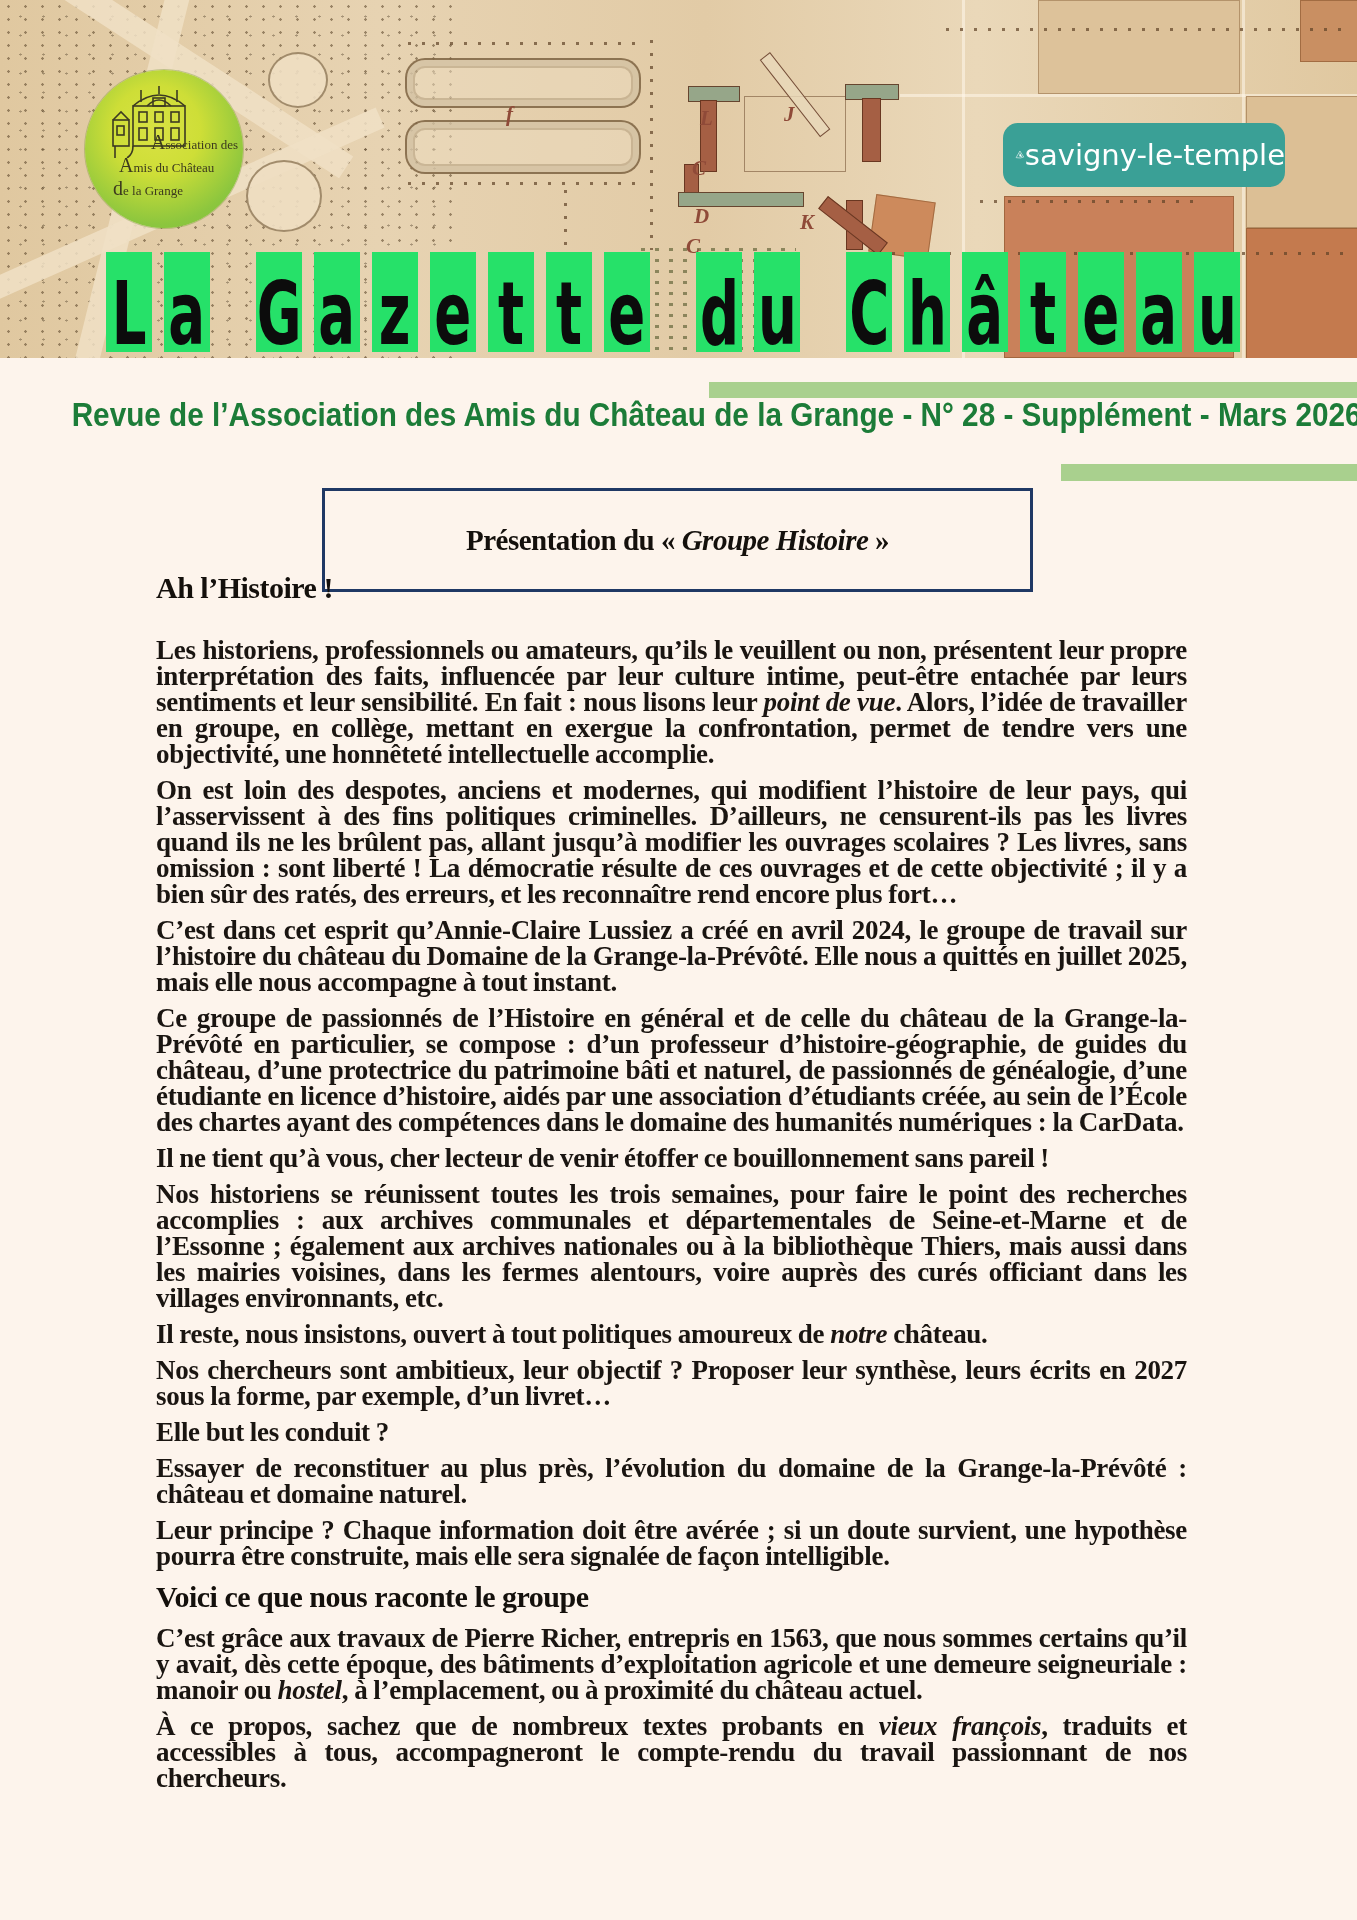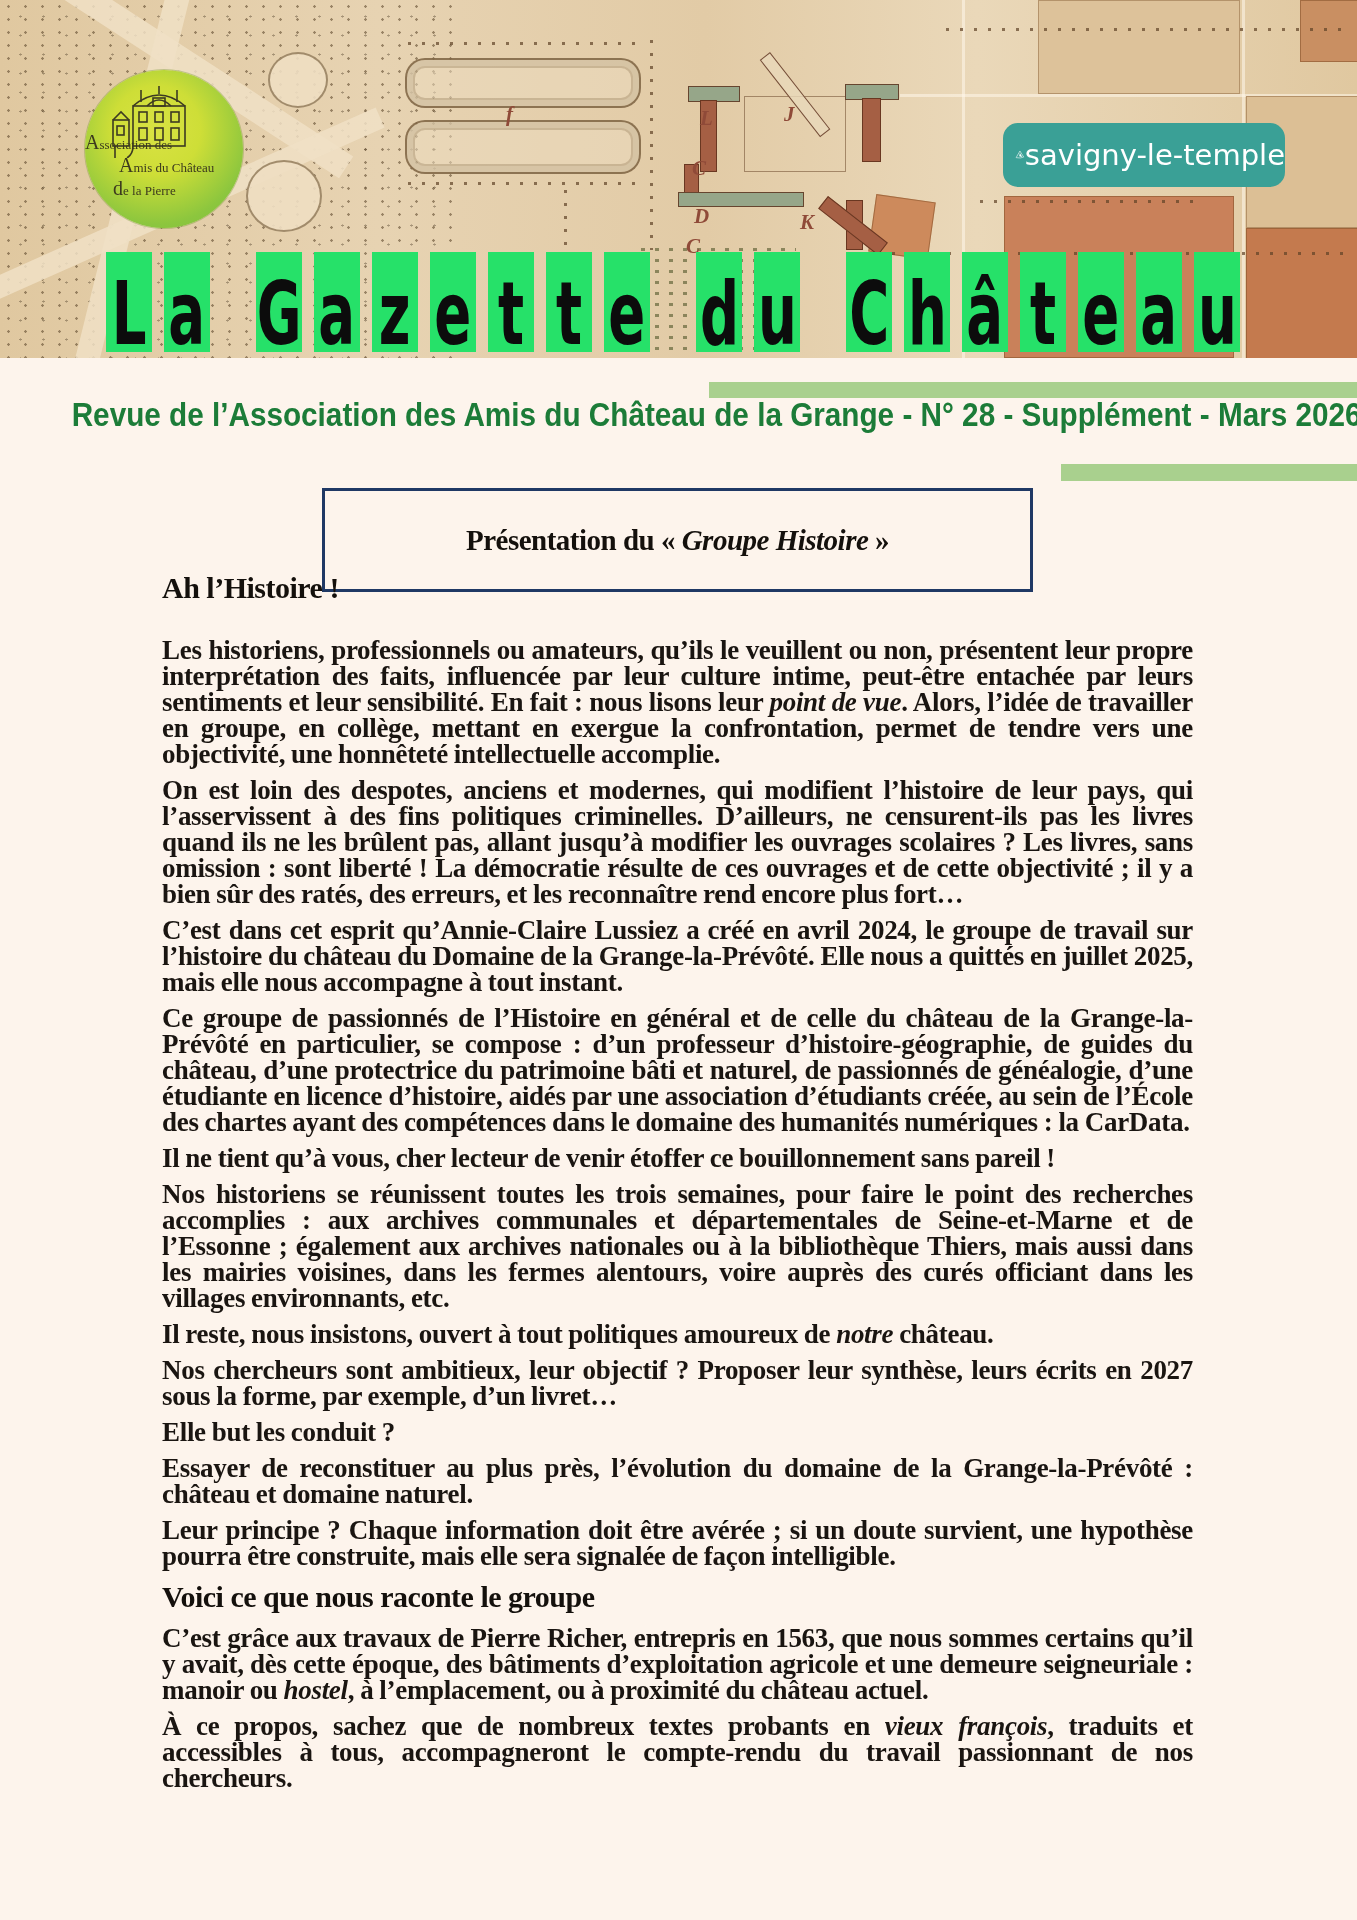--- a/index.html
+++ b/index.html
@@ -74,21 +74,21 @@
   .m-letter.l7{left:506px;top:104px;}
   
   .assoc-logo{left:85px;top:70px;width:158px;height:158px;border-radius:50%;z-index:3;
     background:radial-gradient(circle at 45% 38%,var(--assoc-logo-yellow,#d9e243) 0%,#cede37 34%,var(--assoc-logo-green,#8cc63e) 72%,#7cbd3c 100%);
     box-shadow:0 0 0 1px rgba(120,150,50,.4);}
   .assoc-logo svg{left:18px;top:10px;}
   .assoc-text{left:0;top:62px;width:100%;}
   .assoc-line{position:relative;display:block;font-family:"Liberation Serif",serif;color:#3c3a1e;
     font-size:13px;line-height:21px;white-space:nowrap;}
   .assoc-line::first-letter{font-size:20px;}
-  .assoc-line.al1{}
+  .assoc-line.al1{padding-left:66px;}
   .assoc-line.al2{padding-left:34px;}
   .assoc-line.al3{padding-left:28px;}
   
   .city-logo{left:1003px;top:123px;width:282px;height:64px;border-radius:15px;z-index:3;
     background:var(--city-logo-teal,#3aa096);display:flex;position:absolute;align-items:center;}
   .city-logo svg{position:static;margin-left:12px;}
   .city-logo .city-label{position:static;color:#ffffff;font-family:"DejaVu Sans",sans-serif;
     font-size:29px;font-weight:normal;letter-spacing:0;margin-left:0;white-space:nowrap;}
   
   .masthead{left:0;top:252px;width:1357px;height:100px;z-index:4;display:flex;align-items:flex-end;padding-left:106px;box-sizing:border-box;}
@@ -103,21 +103,21 @@
   .bar.bar2{left:1061px;top:464px;width:296px;height:17px;}
   .issue-line{position:absolute;left:0;top:397px;width:1357px;text-align:center;z-index:2;}
   .issue-line>span{display:inline-block;transform:scaleX(.9);transform-origin:center;
     font-family:"Liberation Sans",sans-serif;font-weight:bold;font-size:33px;line-height:36px;
     color:var(--subtitle-green,#1c7c38);white-space:nowrap;}
   .feature-box{position:absolute;left:322px;top:488px;width:711px;height:104px;box-sizing:border-box;
     border:3px solid var(--box-border-navy,#1f3864);display:flex;align-items:center;justify-content:center;}
   .feature-box .box-label{font-size:29px;font-weight:bold;color:#14100c;letter-spacing:-.5px;}
   .feature-box .box-label .it{font-style:italic;}
   
-  .article{position:absolute;left:162px;top:570px;width:1031px;color:var(--body-text,#1a1511);}
+  .article{position:absolute;left:156px;top:570px;width:1031px;color:var(--body-text,#1a1511);}
   .section-heading{font-size:30px;line-height:36px;font-weight:bold;margin:0 0 31px;letter-spacing:-.5px;color:#14100c;}
   .section-heading.sec2{margin:6px 0 10px;}
   .body-par{font-size:27px;line-height:26px;font-weight:bold;text-align:justify;
     margin:0 0 10px;letter-spacing:-.3px;word-spacing:-.5px;}
   .body-par .it{font-style:italic;}
 </style>
 </head>
 <body>
 
 <div class="header">
@@ -183,21 +183,21 @@
         <rect x="10" y="40" width="16" height="26"></rect>
         <path d="M10 40 L18 32 L26 40"></path>
         <rect x="14" y="46" width="7" height="9"></rect>
         <path d="M12 66 L12 78 M30 66 Q30 74 24 78"></path>
         <line x1="56" y1="6" x2="56" y2="14"></line>
       </g>
     </svg>
     <div class="assoc-text">
       <span class="assoc-line al1">Association des</span>
       <span class="assoc-line al2">Amis du Château</span>
-      <span class="assoc-line al3">de la Pierre</span>
+      <span class="assoc-line al3">de la Grange</span>
     </div>
   </div>
 
   <div class="city-logo">
     <svg width="52" height="50" viewBox="0 0 52 50">
       <path d="M26 4 L46 36 Q30 44 6 39 Z" fill="none" stroke="#ffffff" stroke-width="3" stroke-linejoin="round"></path>
       <path d="M26 15 L38 36 L22 32 Z" fill="#ffffff"></path>
     </svg>
     <span class="city-label">savigny-le-temple</span>
   </div>

